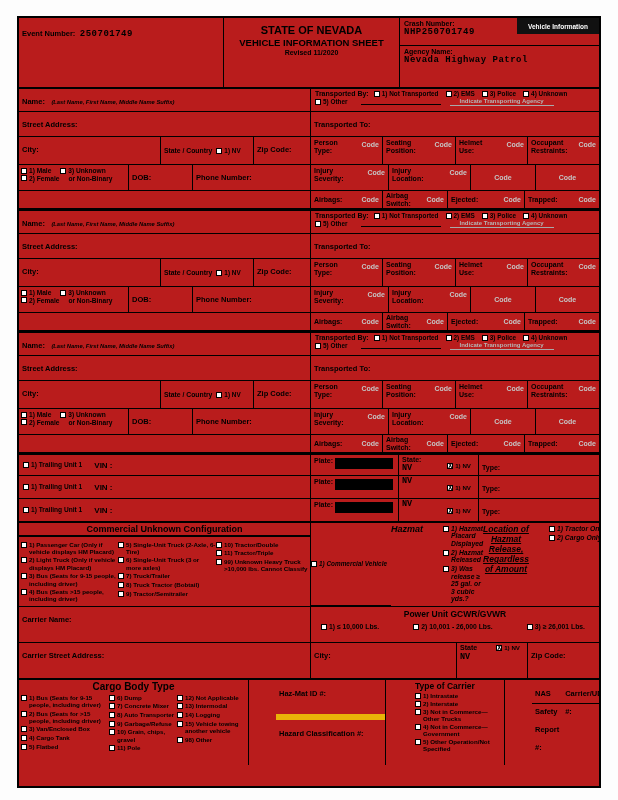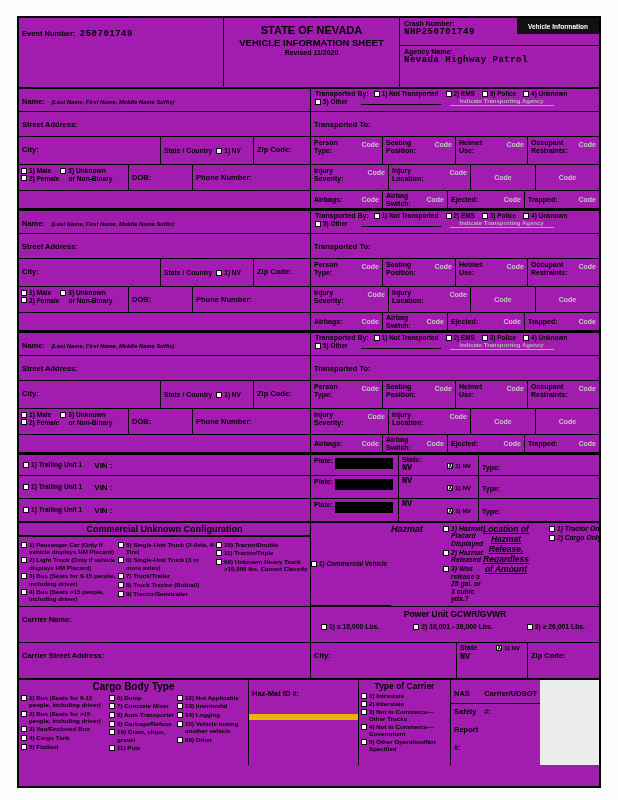--- a/index.html
+++ b/index.html
@@ -7,21 +7,21 @@
     width: 618px; height: 800px;
     background: #fdfdfd;
     font-family: "Liberation Sans", sans-serif;
     position: relative;
     color: #000;
   }
   .form {
     position: absolute; left: 17px; top: 16px;
     width: 584px; height: 772px;
     border: 2px solid #000;
-    background: #a21caf;
+    background: #b91c1c;
     overflow: hidden;
   }
   .row { display: flex; border-bottom: 1px solid #000; align-items: stretch; }
   .cell { border-right: 1px solid #000; padding: 1px 3px; position: relative; overflow: hidden; }
   .row > .cell:last-child { border-right: none; }
   .flex1 { flex: 1; }
 
   .lbl { font-size: 7.5px; font-weight: bold; }
   .lbl7 { font-size: 7px; font-weight: bold; }
   .pre { white-space: pre-line; line-height: 8px; }
@@ -122,31 +122,31 @@
   .pu-opts { display: flex; justify-content: space-between; padding: 4px 6px 0 6px; }
   .pu-opts .opt-label { font-size: 6.8px; white-space: nowrap; }
   .carrier-street-row { height: 36px; }
   .w-ccity { width: 146px; }
   .w-cstate { width: 71px; padding: 1px 3px; }
   .cstate-line { display: flex; justify-content: space-between; }
   .cstate-line .opt-label { font-size: 6.2px; }
   .w-cstate .mono { font-size: 8.5px; }
 
   
-  .bottom-row { border-top: 1px solid #000; border-bottom: none; flex: 1; min-height: 86px; }
+  .bottom-row { border-top: 1px solid #000; border-bottom: none; flex: 1; min-height: 86px; gap: 27px; }
   .cargo-cell { width: 230px; padding: 0; }
   .cargo-title { text-align: center; font-size: 10px; font-weight: bold; padding-top: 1px; }
   .cargo-body { display: flex; padding: 0 2px; }
   .cargo-col1 { width: 88px; } .cargo-col2 { width: 68px; } .cargo-col3 { width: 68px; }
   .cargo-body .opt-label, .cvc-body .opt-label { font-size: 6.2px; line-height: 7.2px; }
   .hm-cell { width: 110px; padding: 0; display: flex; flex-direction: column; }
   .hm-top { border-bottom: 6px solid #eab308; height: 40px; padding: 2px 3px; }
   .hm-bottom { flex: 1; padding: 2px 3px; }
   .toc-cell { width: 92px; padding: 1px 2px; }
-  .toc-title { text-align: center; font-size: 8.5px; font-weight: bold; }
+  .toc-title { text-align: left; font-size: 8.5px; font-weight: bold; }
   .toc-cell .opt { margin: 1px 0; }
   .toc-cell .opt-label { font-size: 6.2px; line-height: 7px; }
   .nas-cell { flex: 1; padding: 0; display: flex; flex-direction: row; justify-content: space-between; }
   .nas-top { border-bottom: 1px solid #000; height: 24px; padding: 2px 3px; }
   .nas-mid { border-bottom: 1px solid #000; height: 24px; padding: 2px 3px; }
   .nas-bottom { flex: 1; display: flex; }
   .gray-box { width: 88px; background: #ececec; border-right: 1px solid #000; }
   .page-cell { flex: 1; text-align: center; padding-top: 2px; }
   .page-lbl { font-size: 7px; font-weight: bold; }
   .page-nums { display: flex; justify-content: center; align-items: baseline; gap: 4px; }
@@ -869,20 +869,21 @@
             </div>
             <div class="opt">
               <span class="cb"></span>
               <span class="opt-label">98) Other</span>
             </div>
           </div>
       </div>
     </div>
     <div class="cell hm-cell">
       <div class="hm-top"><span class="lbl">Haz-Mat ID #:</span></div>
+      <div class="hm-bottom"><span class="lbl">Hazard Classification #:</span></div>
     </div>
     <div class="cell toc-cell">
       <div class="toc-title">Type of Carrier</div>
       <div>
           <div class="opt">
             <span class="cb"></span>
             <span class="opt-label">1) Intrastate</span>
           </div>
           <div class="opt">
             <span class="cb"></span>

